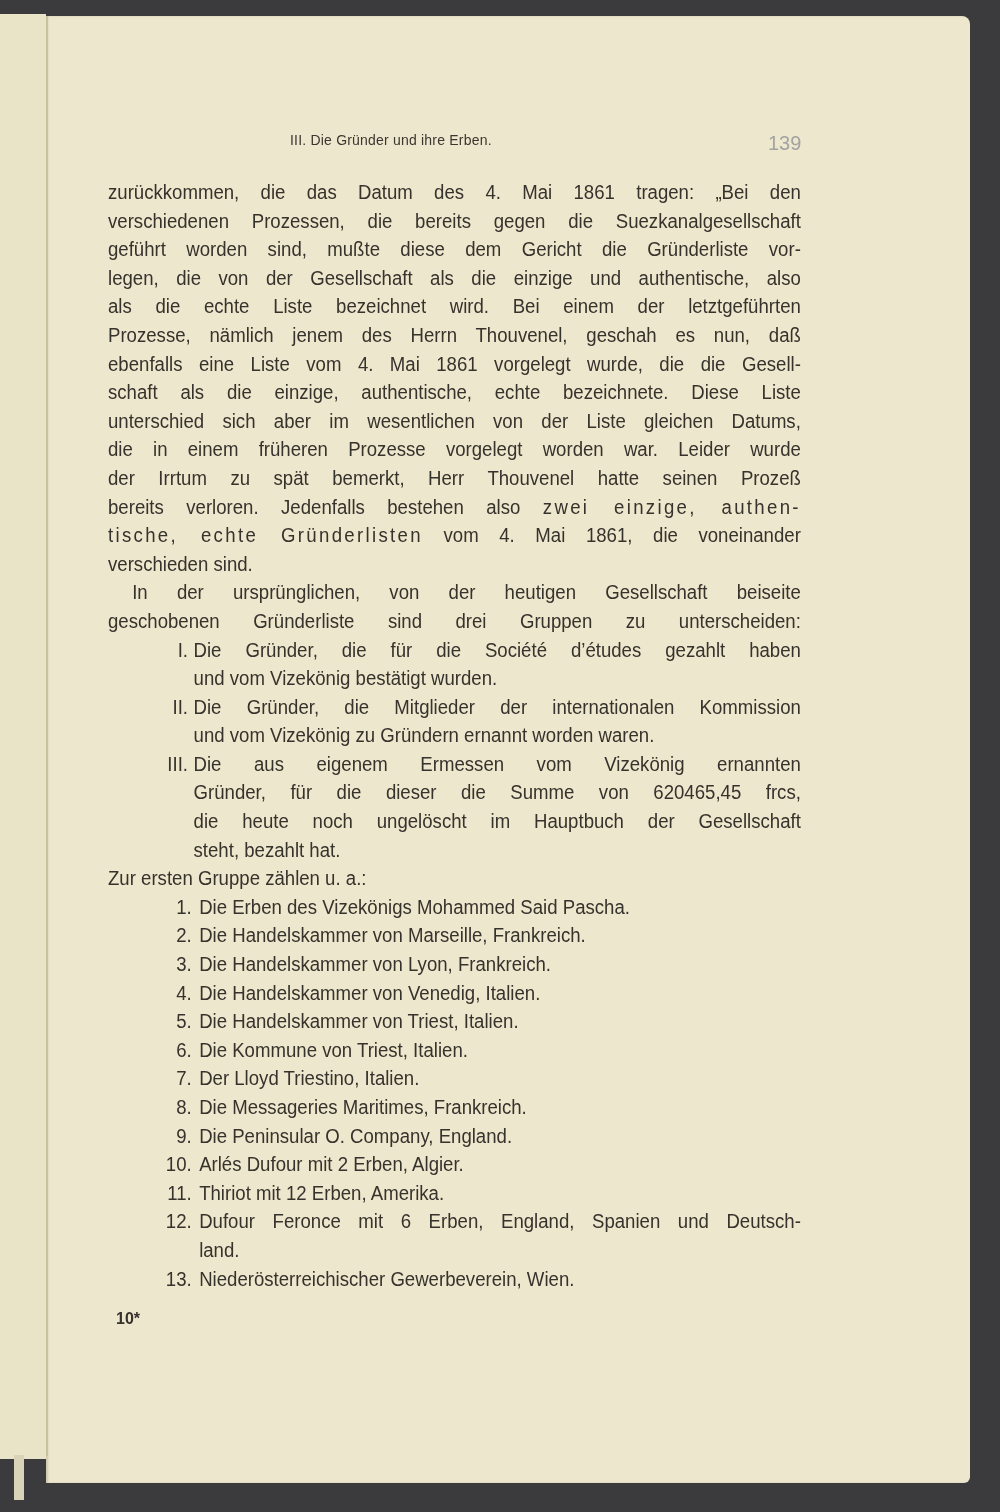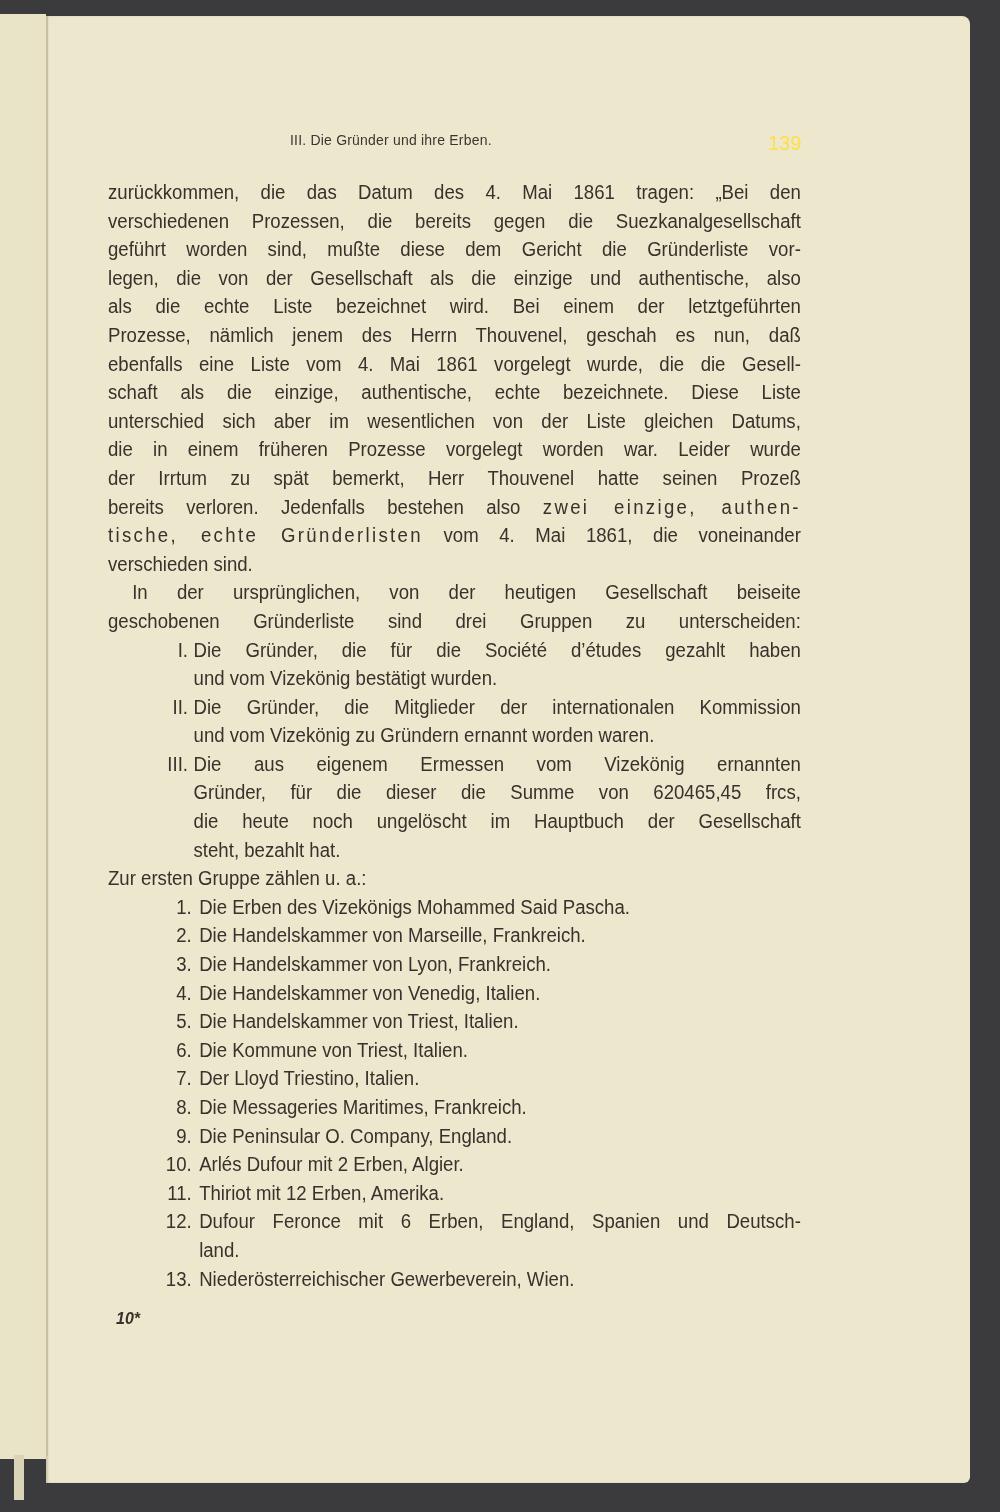--- a/index.html
+++ b/index.html
@@ -27,21 +27,21 @@
     position: absolute; left: 46px; top: 16px; width: 2px; height: 1440px;
     background: #c9c0a0;
   }
   .header {
     position: absolute; left: 290px; top: 132px;
     font-size: 14px; color: #3b3730;
     letter-spacing: 0.2px;
   }
   .pagenum {
     position: absolute; left: 768px; top: 132px;
-    font-size: 20px; color: #fde047;
+    font-size: 20px; color: #a3a3a3;
   }
   .body {
     position: absolute; left: 108px; width: 693px; top: 178px;
     font-size: 20px; line-height: 28.6px; color: #36322c;
     text-align: justify;
     transform: scaleX(0.93); transform-origin: left top;
     width: 745px;
   }
   .line { display: block; white-space: nowrap; text-align-last: justify; text-align: justify; }
   .line.last { text-align-last: left; }
@@ -49,21 +49,21 @@
   .group-item { display: flex; }
   .group-num { width: 86px; text-align: right; padding-right: 6px; flex: none; }
   .group-text { flex: 1; }
   .spaced { letter-spacing: 2.5px; }
   .list { margin-top: 0; }
   .list-item { display: flex; white-space: nowrap; }
   .list-num { width: 90px; text-align: right; padding-right: 8px; flex: none; }
   .list-text { flex: 1; }
   .signature {
     position: absolute; left: 116px; top: 1310px;
-    font-size: 16px; font-weight: bold; color: #36322c; font-style: italic;
+    font-size: 16px; font-weight: bold; color: #36322c;
   }
 </style>
 </head>
 <body>
 
 <div class="left-page"></div>
 <div class="left-strip"></div>
 <div class="page"></div>
 <div class="gutter"></div>
 

